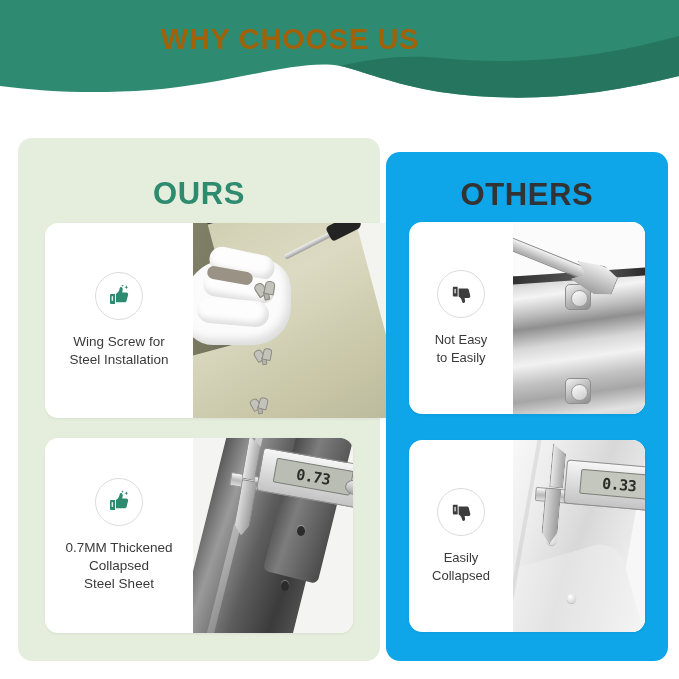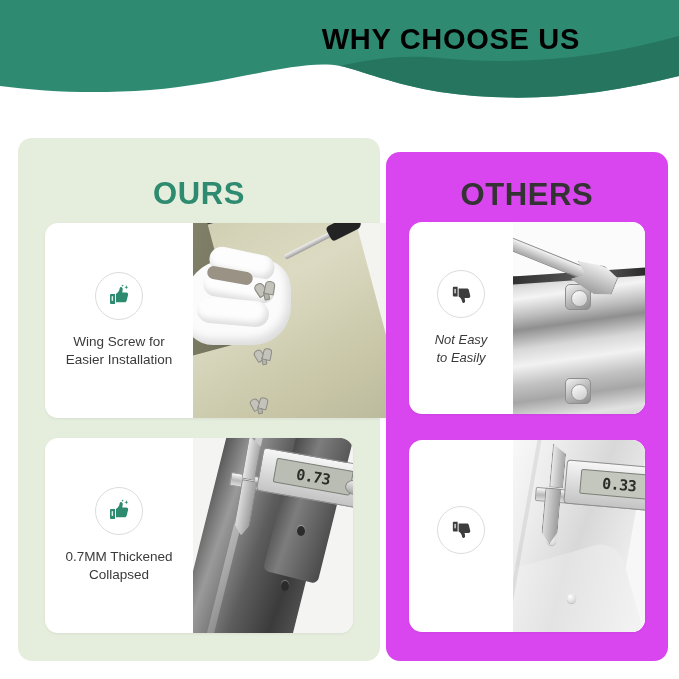--- a/index.html
+++ b/index.html
@@ -18,42 +18,42 @@
   
   .banner {
     position: absolute; left: 0; top: 0;
     width: 679px; height: 100px;
     overflow: hidden;
   }
   .banner-svg { position: absolute; left: 0; top: 0; display: block; }
   .banner-title {
     position: absolute; left: 0; top: 23px;
     width: 580px;
-    text-align: right;
-    color: #000000;
+    text-align: center;
+    color: #a16207;
     font-size: 29px;
     font-weight: bold;
     letter-spacing: 0.7px;
     font-family: "Liberation Sans", sans-serif;
   }
 
   
   .col {
     position: absolute;
     border-radius: 14px;
   }
   .col-ours {
     left: 18px; top: 138px;
     width: 362px; height: 523px;
     background: #e5eedd;
   }
   .col-others {
     left: 386px; top: 152px;
     width: 282px; height: 509px;
-    background: #d946ef;
+    background: #0ea5e9;
   }
   .col-heading {
     position: absolute; left: 0;
     width: 100%;
     text-align: center;
     font-size: 31px;
     font-weight: bold;
     letter-spacing: 0.6px;
   }
   .col-ours .col-heading { top: 38px; color: #2e8b6f; }
@@ -76,21 +76,21 @@
   .card-text {
     position: relative;
     flex: 0 0 auto;
     display: flex;
     flex-direction: column;
     align-items: center;
     justify-content: center;
     padding: 0 6px;
   }
   .card-ours-1 .card-text, .card-ours-2 .card-text { width: 148px; }
-  .card-oth-1 .card-text,  .card-oth-2 .card-text  { width: 104px; font-style: italic; }
+  .card-oth-1 .card-text,  .card-oth-2 .card-text  { width: 104px; }
 
   .card-photo {
     position: relative;
     flex: 1 1 auto;
     overflow: hidden;
   }
 
   
   .badge {
     width: 48px; height: 48px;
@@ -393,21 +393,21 @@
           <svg width="26" height="26" viewBox="0 0 26 26">
             <path d="M5 11 h4 v10 h-4 a1 1 0 0 1 -1 -1 v-8 a1 1 0 0 1 1 -1 z" fill="#2e8b6f"></path>
             <rect x="5.6" y="13" width="1.5" height="5" rx="0.7" fill="#ffffff" opacity="0.85"></rect>
             <path d="M10 11 c2.2 -1.4 3.4 -3.2 3.6 -5.4 c0.1 -1.1 1.1 -1.8 2 -1.4 c0.9 0.4 1.3 1.4 1.1 2.6 l-0.5 2.6 h4.1 c1.2 0 2.1 1.1 1.8 2.3 l-1.5 6 c-0.2 0.9 -1 1.5 -1.9 1.5 H10 z" fill="#2e8b6f"></path>
             <path d="M20.4 2.2 l0.55 1.5 l1.5 0.55 l-1.5 0.55 l-0.55 1.5 l-0.55 -1.5 l-1.5 -0.55 l1.5 -0.55 z" fill="#2e8b6f"></path>
             <path d="M16.6 1.4 l0.35 0.95 l0.95 0.35 l-0.95 0.35 l-0.35 0.95 l-0.35 -0.95 l-0.95 -0.35 l0.95 -0.35 z" fill="#2e8b6f"></path>
           </svg>
         </div>
         <div class="caption">
           <div>Wing Screw for</div>
-          <div>Easier Installation</div>
+          <div>Steel Installation</div>
         </div>
       </div>
       <div class="card-photo">
         <div class="ph-screw">
           <div class="panel"></div>
           <div class="panel-dark"></div>
           <div class="glove"></div>
           <div class="finger f1"></div>
           <div class="finger f2"></div>
           <div class="shadowgap"></div>
@@ -434,20 +434,21 @@
             <path d="M5 11 h4 v10 h-4 a1 1 0 0 1 -1 -1 v-8 a1 1 0 0 1 1 -1 z" fill="#2e8b6f"></path>
             <rect x="5.6" y="13" width="1.5" height="5" rx="0.7" fill="#ffffff" opacity="0.85"></rect>
             <path d="M10 11 c2.2 -1.4 3.4 -3.2 3.6 -5.4 c0.1 -1.1 1.1 -1.8 2 -1.4 c0.9 0.4 1.3 1.4 1.1 2.6 l-0.5 2.6 h4.1 c1.2 0 2.1 1.1 1.8 2.3 l-1.5 6 c-0.2 0.9 -1 1.5 -1.9 1.5 H10 z" fill="#2e8b6f"></path>
             <path d="M20.4 2.2 l0.55 1.5 l1.5 0.55 l-1.5 0.55 l-0.55 1.5 l-0.55 -1.5 l-1.5 -0.55 l1.5 -0.55 z" fill="#2e8b6f"></path>
             <path d="M16.6 1.4 l0.35 0.95 l0.95 0.35 l-0.95 0.35 l-0.35 0.95 l-0.35 -0.95 l-0.95 -0.35 l0.95 -0.35 z" fill="#2e8b6f"></path>
           </svg>
         </div>
         <div class="caption">
           <div>0.7MM Thickened</div>
           <div>Collapsed</div>
+          <div>Steel Sheet</div>
         </div>
       </div>
       <div class="card-photo">
         <div class="ph-cal-dark">
           <div class="steel"></div>
           <div class="steel2"></div>
           <div class="hl"></div>
           <div class="hole h1"></div>
           <div class="hole h2"></div>
 
@@ -501,20 +502,24 @@
     </div>
 
     <div class="card card-oth-2">
       <div class="card-text">
         <div class="badge">
           <svg width="25" height="25" viewBox="0 0 26 26">
             <path d="M5 5 h4 v10 h-4 a1 1 0 0 1 -1 -1 v-8 a1 1 0 0 1 1 -1 z" fill="#3d3d3d"></path>
             <rect x="5.6" y="7" width="1.5" height="5" rx="0.7" fill="#ffffff" opacity="0.8"></rect>
             <path d="M10 15 c2.2 1.4 3.4 3.2 3.6 5.4 c0.1 1.1 1.1 1.8 2 1.4 c0.9 -0.4 1.3 -1.4 1.1 -2.6 l-0.5 -2.6 h4.1 c1.2 0 2.1 -1.1 1.8 -2.3 l-1.5 -6 c-0.2 -0.9 -1 -1.5 -1.9 -1.5 H10 z" fill="#3d3d3d"></path>
           </svg>
+        </div>
+        <div class="caption">
+          <div>Easily</div>
+          <div>Collapsed</div>
         </div>
       </div>
       <div class="card-photo">
         <div class="ph-cal-light">
           <div class="gut"></div>
           <div class="gut2"></div>
           <div class="seam"></div>
           <div class="rivet r1"></div>
           <div class="rivet r2"></div>
           <div class="caliper">

